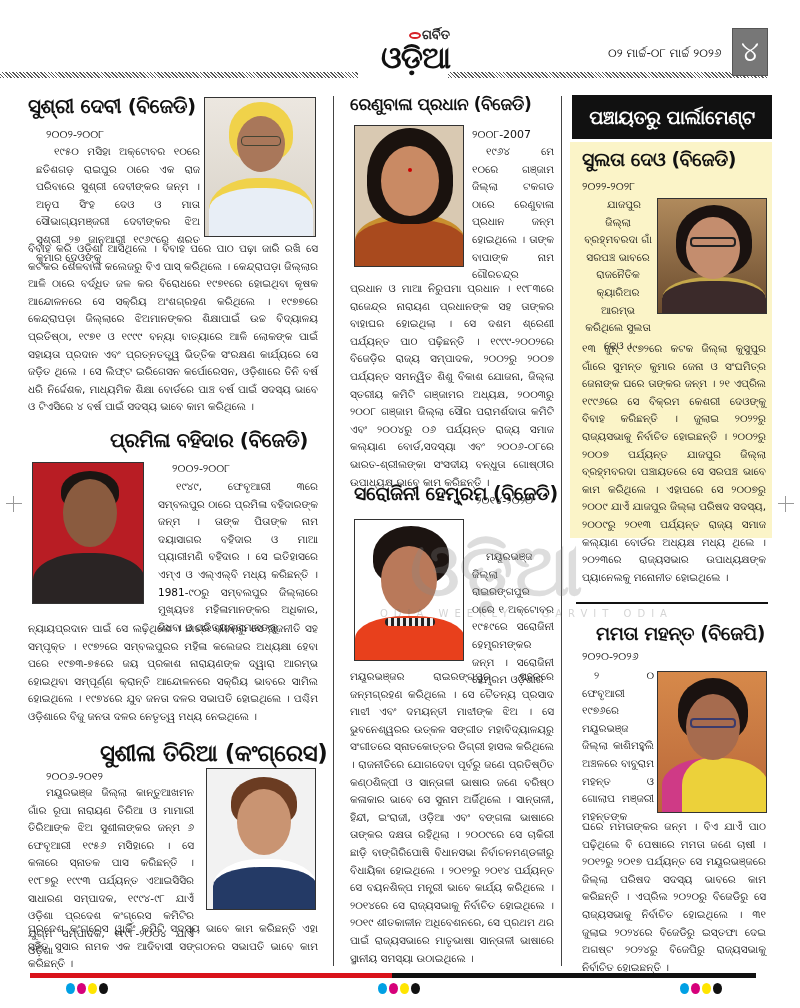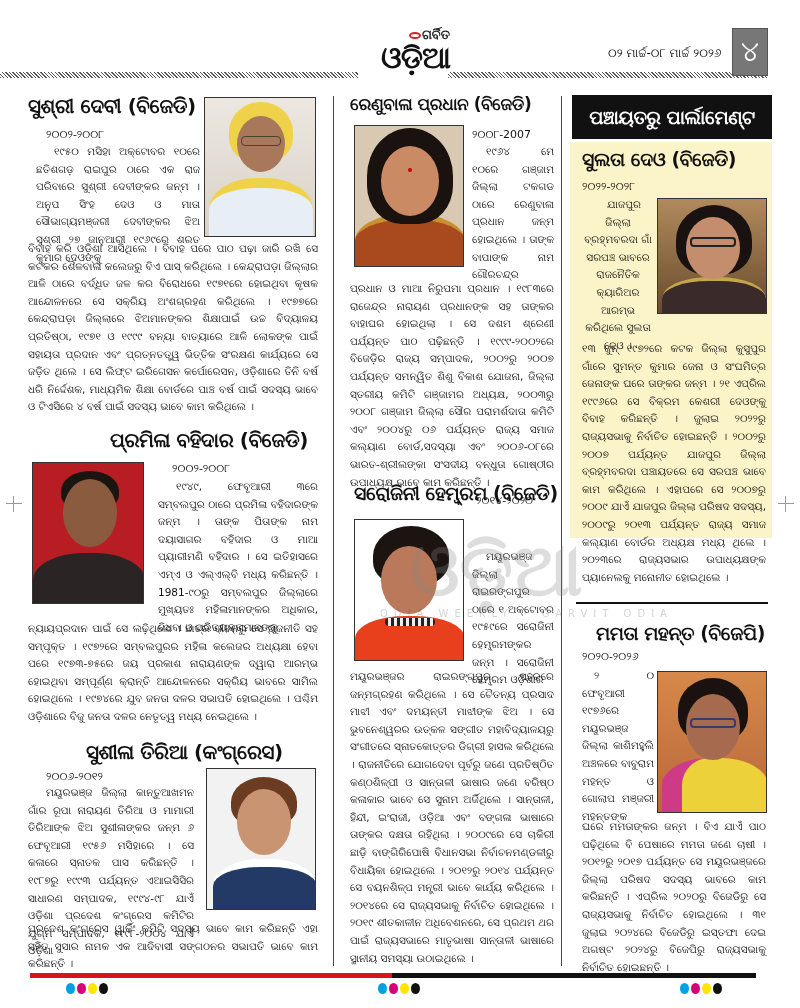--- a/index.html
+++ b/index.html
@@ -96,21 +96,21 @@
     <div class="bg" style="background:#b81d24;"></div>
     <div class="body-shape" style="left:0px;top:90px;width:112px;height:60px;background:#2a2424;"></div>
     <div class="hair" style="left:28px;top:8px;width:58px;height:40px;background:#1b1512;"></div>
     <div class="face" style="left:30px;top:16px;width:54px;height:68px;background:#8a5b3f;"></div>
   </div>
   <p class="body" style="left:158px;top:478px;width:160px;text-indent:18px;">୧୯୪୯, ଫେବୃଆରୀ ୩ରେ ସମ୍ବଲପୁର ଠାରେ ପ୍ରମିଳା ବହିଦାରଙ୍କ ଜନ୍ମ । ତାଙ୍କ ପିତାଙ୍କ ନାମ ଦୟାସାଗର ବହିଦାର ଓ ମାଆ ପ୍ୟାରୀମଣି ବହିଦାର । ସେ ଇତିହାସରେ ଏମ୍ଏ ଓ ଏଲ୍ଏଲ୍ବି ମଧ୍ୟ କରିଛନ୍ତି । 1981-୯୦ରୁ ସମ୍ବଲପୁର ଜିଲ୍ଲାରେ ମୁଖ୍ୟତଃ ମହିଳାମାନଙ୍କର ଅଧିକାର, ବିଧବା ଓ ପରିତ୍ୟକ୍ତାମାନଙ୍କୁ</p>
   <p class="body" style="left:28px;top:620px;width:290px;">ନ୍ୟାୟପ୍ରଦାନ ପାଇଁ ସେ ଲଢ଼ିଥିଲେ । ଛାତ୍ର ଜୀବନରୁ ସେ ରାଜନୀତି ସହ ସମ୍ପୃକ୍ତ । ୧୯୭୨ରେ ସମ୍ବଲପୁରର ମହିଳା କଲେଜର ଅଧ୍ୟକ୍ଷା ହେବା ପରେ ୧୯୭୩-୭୫ରେ ଜୟ ପ୍ରକାଶ ନାରାୟଣଙ୍କ ଦ୍ୱାରା ଆରମ୍ଭ ହୋଇଥିବା ସମ୍ପୂର୍ଣ୍ଣ କ୍ରାନ୍ତି ଆନ୍ଦୋଳନରେ ସକ୍ରିୟ ଭାବରେ ସାମିଲ ହୋଇଥିଲେ । ୧୯୭୪ରେ ଯୁବ ଜନତା ଦଳର ସଭାପତି ହୋଇଥିଲେ । ପଶ୍ଚିମ ଓଡ଼ିଶାରେ ବିଜୁ ଜନତା ଦଳର ନେତୃତ୍ୱ ମଧ୍ୟ ନେଇଥିଲେ ।</p>
 </article>
 
 <article>
-  <h2 class="headline" style="left:86px;top:740px;font-size:20px;">ସୁଶୀଳା ତିରିଆ (କଂଗ୍ରେସ)</h2>
+  <h2 class="headline" style="left:100px;top:740px;font-size:23px;">ସୁଶୀଳା ତିରିଆ (କଂଗ୍ରେସ)</h2>
   <div class="term" style="left:46px;top:770px;text-align:right;">୨୦୦୬-୨୦୧୨</div>
   <p class="body" style="left:28px;top:784px;width:166px;text-indent:18px;">ମୟୂରଭଞ୍ଜ ଜିଲ୍ଲା କାନ୍ତୁଆଖମନ ଗାଁର ରୂପା ନାରାୟଣ ତିରିଆ ଓ ମାମାରୀ ତିରିଆଙ୍କ ଝିଅ ସୁଶୀଳାଙ୍କର ଜନ୍ମ ୬ ଫେବୃଆରୀ ୧୯୫୬ ମସିହାରେ । ସେ କଳାରେ ସ୍ନାତକ ପାସ କରିଛନ୍ତି । ୧୯୮୭ରୁ ୧୯୯୩ ପର୍ଯ୍ୟନ୍ତ ଏଆଇସିସିର ସାଧାରଣ ସମ୍ପାଦକ, ୧୯୯୪-୯୮ ଯାଏଁ ଓଡ଼ିଶା ପ୍ରଦେଶ କଂଗ୍ରେସ କମିଟିର ଯୁଗ୍ମ ସମ୍ପାଦକ, ୧୯୯୮-୨୦୦୪ ଯାଏଁ ଓଡ଼ିଶା</p>
   <div class="photo" style="left:206px;top:768px;width:110px;height:142px;">
     <div class="bg" style="background:#f2f2f2;"></div>
     <div class="body-shape" style="left:6px;top:90px;width:104px;height:60px;background:#243a66;border-top:8px solid #fff;"></div>
     <div class="hair" style="left:24px;top:8px;width:66px;height:50px;background:#6b3c22;"></div>
     <div class="face" style="left:30px;top:20px;width:54px;height:66px;background:#c99472;"></div>
   </div>
   <p class="body" style="left:28px;top:920px;width:290px;">ପ୍ରଦେଶ କଂଗ୍ରେସ ୱାର୍କିଂ କମିଟି ସଦସ୍ୟ ଭାବେ କାମ କରିଛନ୍ତି ଏହା ସହିତ ସୁସାର ନାମକ ଏକ ଆଦିବାସୀ ସଙ୍ଗଠନର ସଭାପତି ଭାବେ କାମ କରିଛନ୍ତି ।</p>
 </article>

